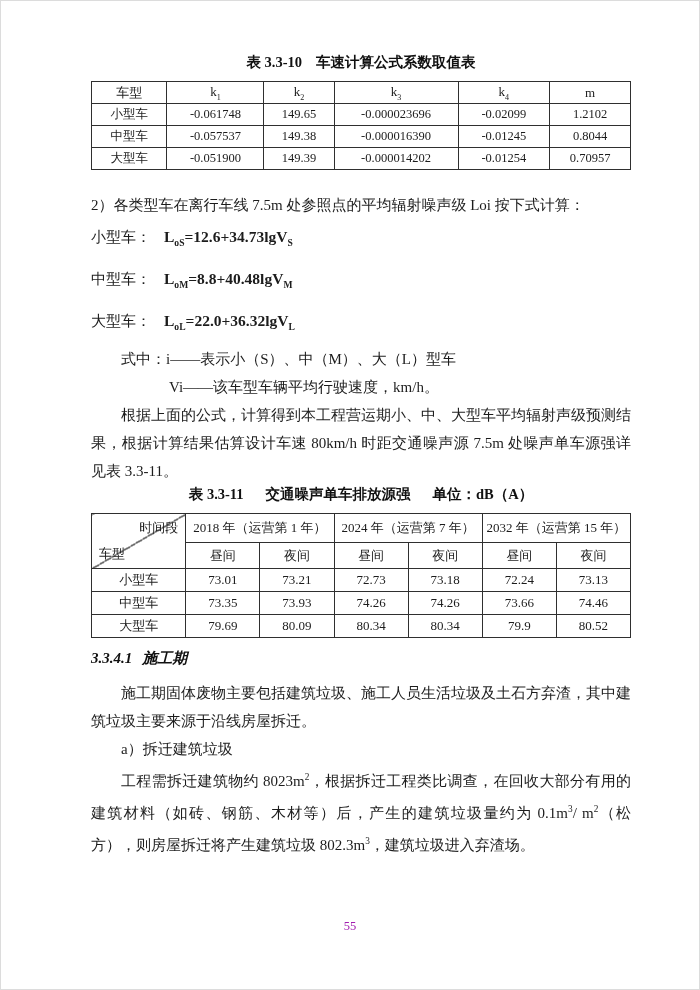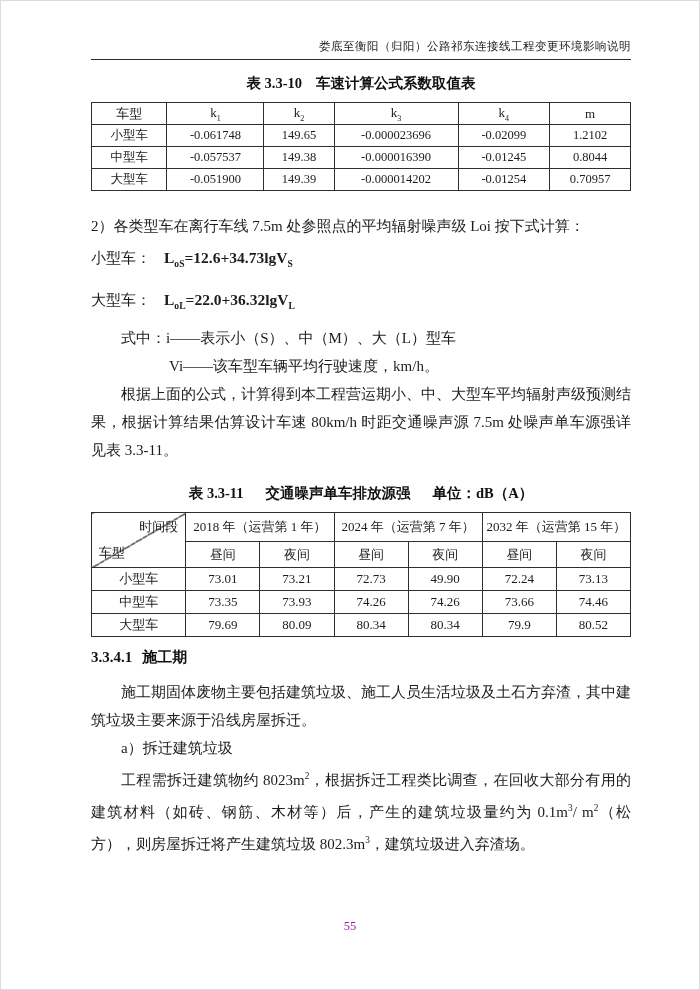--- a/index.html
+++ b/index.html
@@ -10,21 +10,21 @@
   }
   .content{position:absolute;left:90px;top:38px;width:540px;}
 
   .doc-header{
     text-align:right;font-size:11.5px;letter-spacing:.5px;color:#222;
     padding-bottom:5px;border-bottom:1.6px solid #2a2a2a;
   }
 
   .table-title{text-align:center;font-weight:bold;font-size:14.5px;color:#111;}
   .t1-title{margin-top:14px;}
-  .t2-title{margin-top:20px;}
+  .t2-title{margin-top:0;}
   .tt-gap-s{margin-right:14px;}
   .tt-gap-m{margin-right:22px;}
 
   table{width:100%;border-collapse:collapse;table-layout:fixed;}
   .tbl{margin-top:9px;}
   th,td{border:1px solid #2f2f2f;text-align:center;font-weight:normal;padding:0;vertical-align:middle;}
   .tbl-coeff th{height:21px;font-size:13px;}
   .tbl-coeff td{height:21px;font-size:12.5px;}
   .tbl-noise th{font-size:13px;}
   .tbl-noise td{height:22px;font-size:13px;}
@@ -49,40 +49,37 @@
 
   .formula{font-size:15px;line-height:36px;}
   .f-label{margin-right:13px;}
   .math{font-weight:bold;font-size:15.5px;}
 
   .where-1{font-size:15px;line-height:28px;text-indent:2em;}
   .where-2{font-size:15px;line-height:28px;text-indent:5.2em;}
 
   .heading{font-size:15px;font-weight:bold;color:#111;margin:0;}
   .h-334{margin-top:29px;}
-  .h-3341{margin-top:11px;}
+  .h-3341{margin-top:11px;font-style:italic;}
   .h-num-wide{margin-right:24px;}
   .h-num{margin-right:10px;}
   .p-solid{margin-top:11px;}
   .item-line{font-size:15px;line-height:28px;text-indent:2em;}
 
   .page-number{
     position:absolute;left:0;right:0;top:918px;text-align:center;
     font-size:12.5px;color:#a21caf;
   }
 </style>
 </head>
 <body>
 
 <div class="page">
   <div class="content">
 
-    <div class="doc-header">
-      <span>娄底至衡阳（归阳）公路祁东连接线工程变更环境影响说明</span>
-    </div>
 
     <div class="table-title t1-title">
       <span class="tt-gap-s">表 3.3-10</span><span>车速计算公式系数取值表</span>
     </div>
 
     <table class="tbl tbl-coeff">
       <colgroup>
         <col style="width:14%">
           <col style="width:18%">
           <col style="width:13%">
@@ -125,20 +122,23 @@
       </tr>
     </tbody>
       </table>
 
     <p class="para p-intro">
       <span>2）各类型车在离行车线 7.5m 处参照点的平均辐射噪声级 Loi 按下式计算：</span>
     </p>
 
     <div class="formula">
       <span class="f-label">小型车：</span><span class="math"><span>L</span><sub>oS</sub><span>=12.6+34.73lgV</span><sub>S</sub></span>
+    </div>
+    <div class="formula">
+      <span class="f-label">中型车：</span><span class="math"><span>L</span><sub>oM</sub><span>=8.8+40.48lgV</span><sub>M</sub></span>
     </div>
     <div class="formula">
       <span class="f-label">大型车：</span><span class="math"><span>L</span><sub>oL</sub><span>=22.0+36.32lgV</span><sub>L</sub></span>
     </div>
 
     <div class="where-1">式中：i——表示小（S）、中（M）、大（L）型车</div>
     <div class="where-2">Vi——该车型车辆平均行驶速度，km/h。</div>
 
     <p class="para indent">根据上面的公式，计算得到本工程营运期小、中、大型车平均辐射声级预测结果，根据计算结果估算设计车速 80km/h 时距交通噪声源 7.5m 处噪声单车源强详见表 3.3-11。</p>
 
@@ -172,21 +172,21 @@
         <th>昼间</th>
         <th>夜间</th>
         <th>昼间</th>
         <th>夜间</th>
       </tr>
       <tr>
         <td>小型车</td>
         <td>73.01</td>
         <td>73.21</td>
         <td>72.73</td>
-        <td>49.90</td>
+        <td>73.18</td>
         <td>72.24</td>
         <td>73.13</td>
       </tr>
       <tr>
         <td>中型车</td>
         <td>73.35</td>
         <td>73.93</td>
         <td>74.26</td>
         <td>74.26</td>
         <td>73.66</td>

